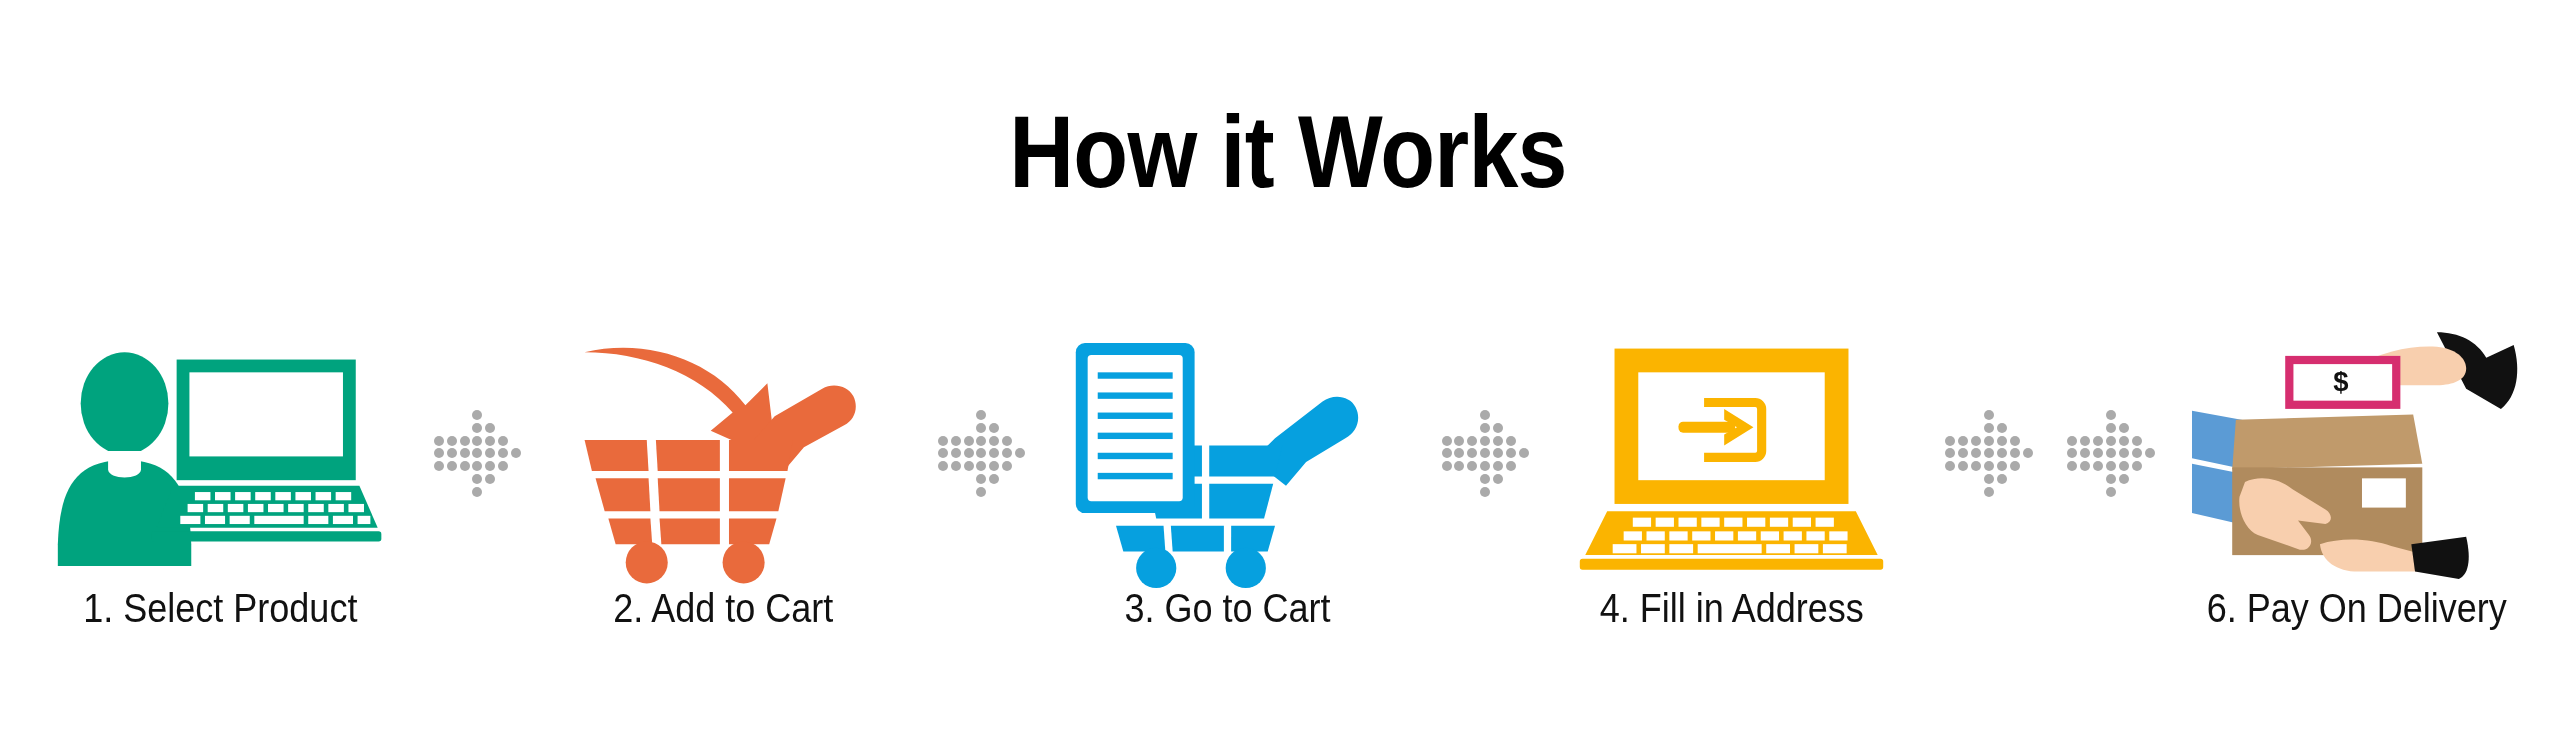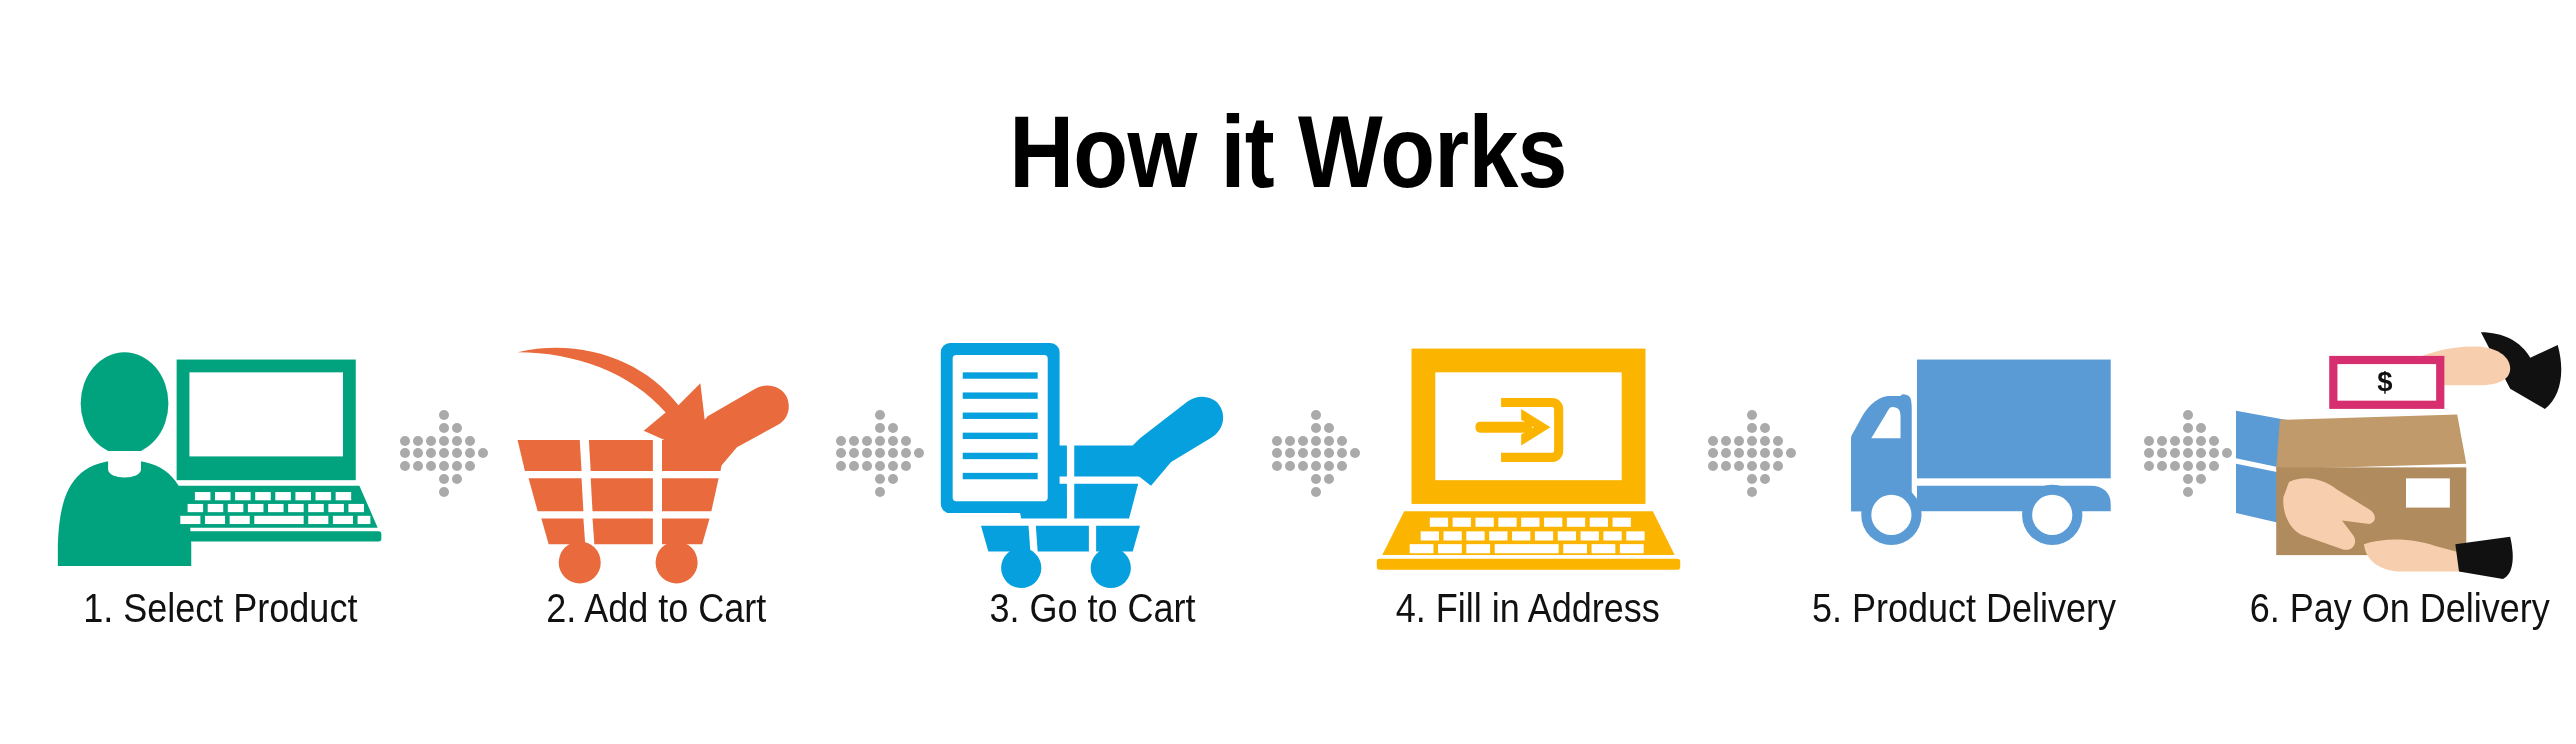--- a/index.html
+++ b/index.html
@@ -398,43 +398,20 @@
           <span style="left:27.4px;top:51px"></span>
           <span style="left:40px;top:51px"></span>
           <span style="left:53px;top:51px"></span>
           <span style="left:66px;top:51px"></span>
         <span style="left:40px;top:64px"></span>
           <span style="left:53px;top:64px"></span>
         <span style="left:40px;top:77px"></span>
       </div>
     </div>
 
-    <div class="step">
-      <div class="icon-box">
-        <svg viewBox="0 0 360 270" xmlns="http://www.w3.org/2000/svg">
-          <g fill="#5B9BD5">
-
-            <rect x="128" y="30" width="212" height="130"></rect>
-
-            <path d="M128 168 L 318 168 C 332 168 340 176 340 188 L 340 196 L 128 196 Z"></path>
-
-            <path d="M56 114 L 66 96 C 72 84 82 72 96 70 L 112 70 C 120 70 122 76 122 84 L 122 196 L 56 196 Z"></path>
-            <path d="M112 68 L 56 116 L 56 196 L 122 196 L 122 80 C 122 72 120 68 112 68 Z"></path>
-
-            <path d="M101 82 C 108 82 110 86 110 92 L 110 116 L 78 116 L 95 88 C 97 84 99 82 101 82 Z" fill="#ffffff"></path>
-
-            <circle cx="100" cy="200" r="33"></circle>
-            <circle cx="100" cy="200" r="22" fill="#ffffff"></circle>
-            <circle cx="276" cy="200" r="33"></circle>
-            <circle cx="276" cy="200" r="22" fill="#ffffff"></circle>
-          </g>
-        </svg>
-      </div>
-      <div class="step-label">5. Product Delivery</div>
-    </div>
 
     <div class="sep">
       <div class="sep-inner">
         <span style="left:40px;top:0px"></span>
         <span style="left:40px;top:12.8px"></span>
           <span style="left:53px;top:12.8px"></span>
         <span style="left:1.8px;top:25.6px"></span>
           <span style="left:14.6px;top:25.6px"></span>
           <span style="left:27.4px;top:25.6px"></span>
           <span style="left:40px;top:25.6px"></span>

